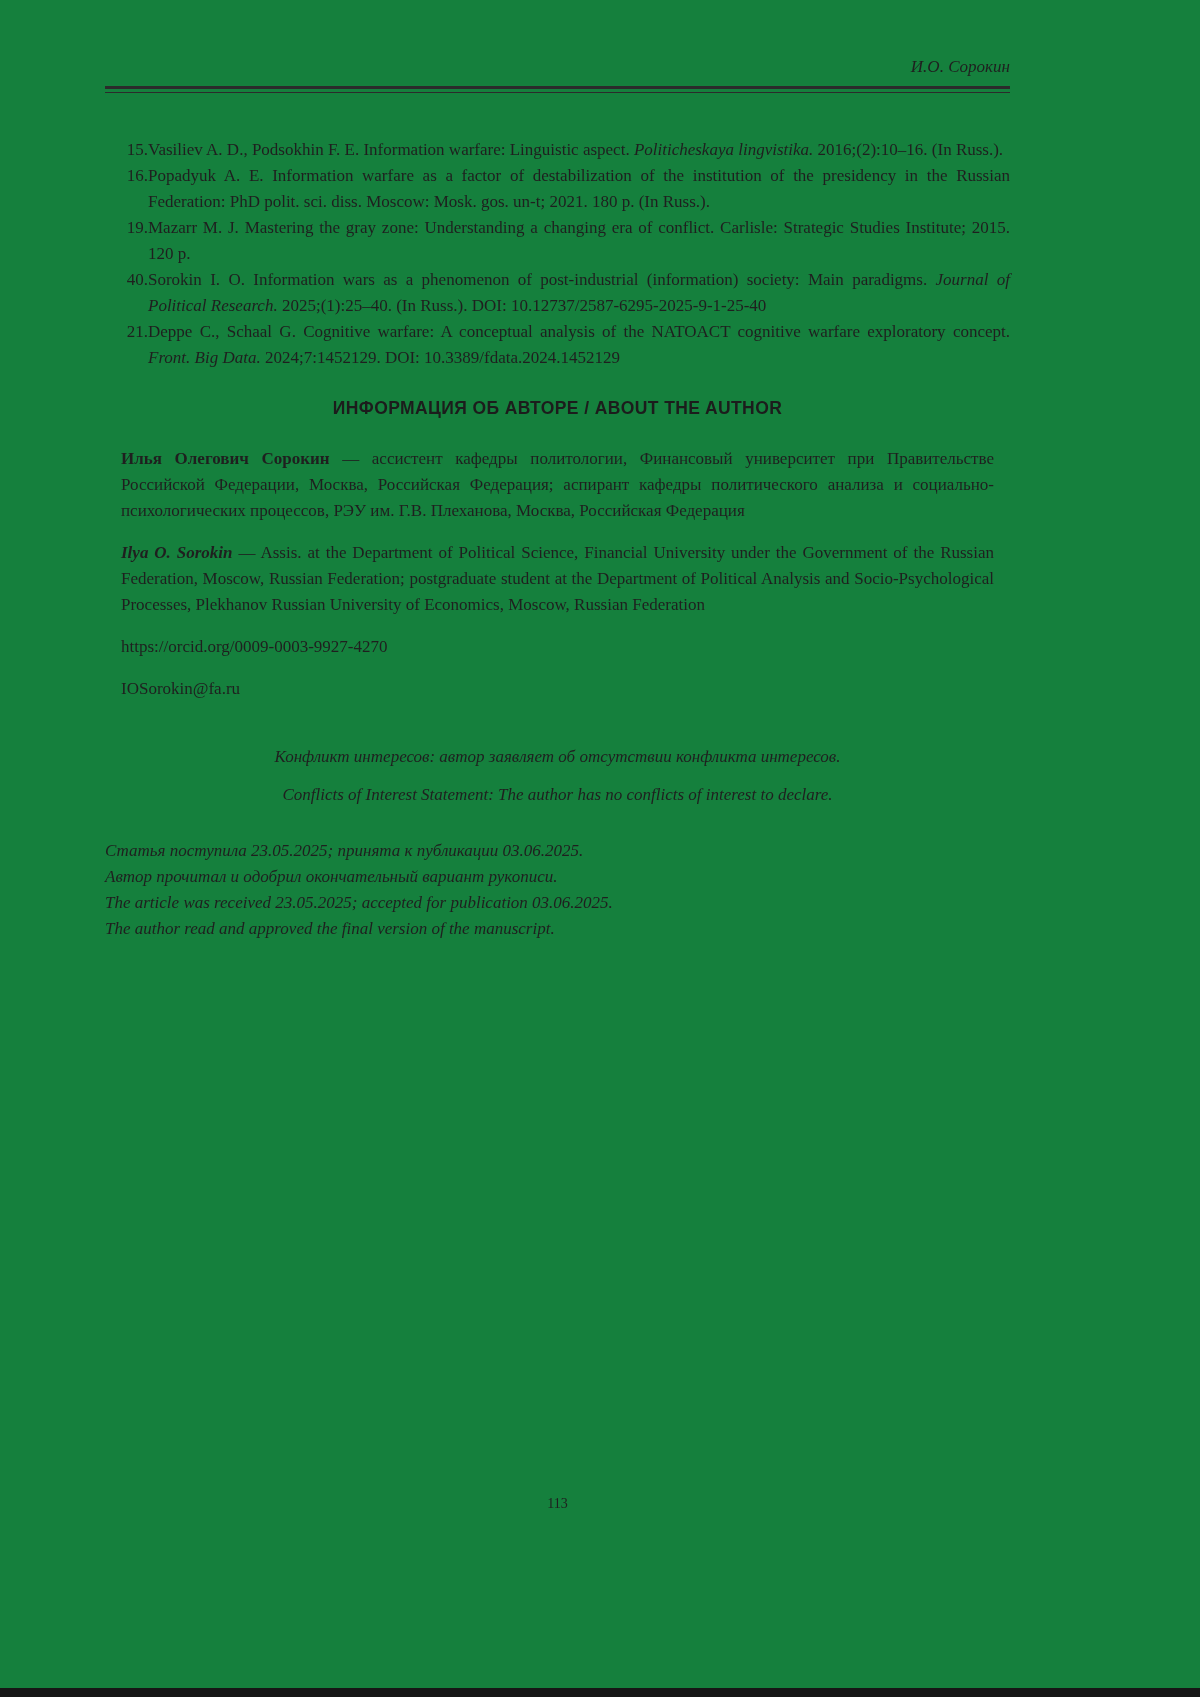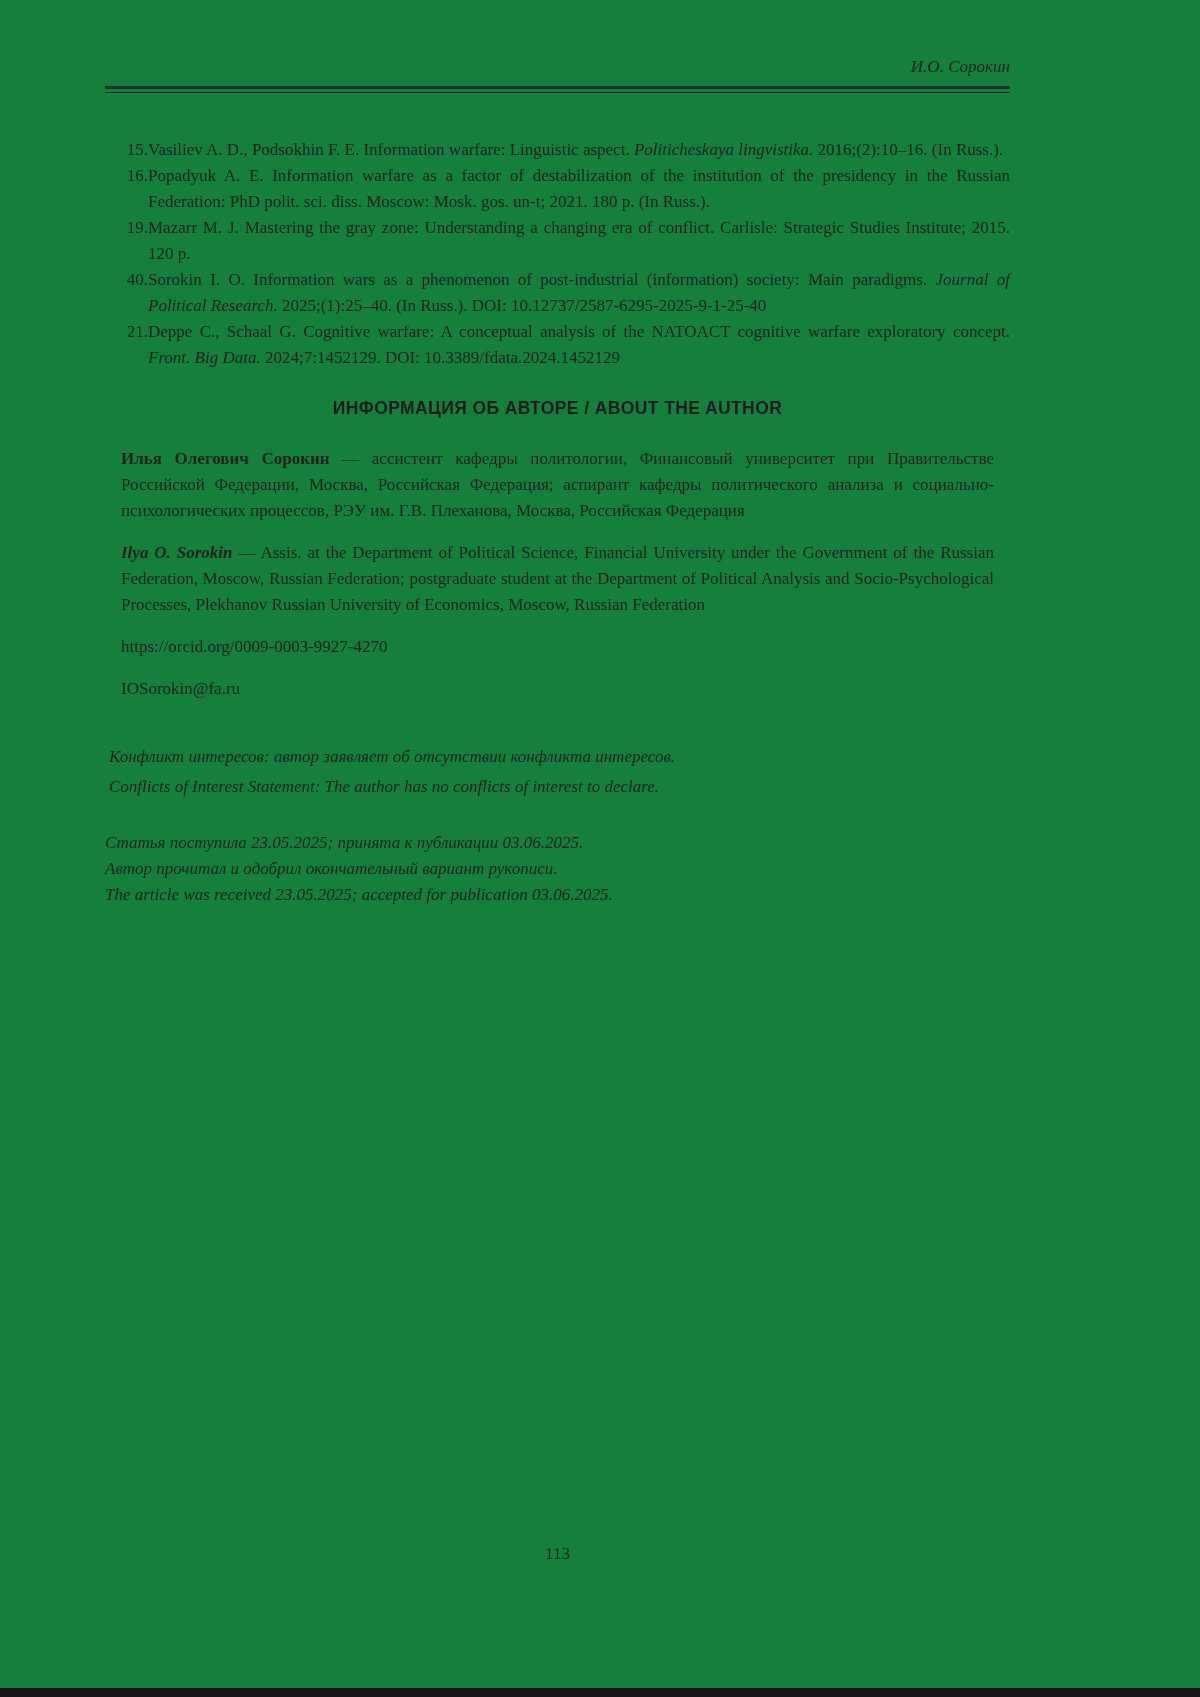--- a/index.html
+++ b/index.html
@@ -74,36 +74,35 @@
     text-align: left;
   }
   .bold { font-weight: bold; }
   .bolditalic { font-weight: bold; font-style: italic; }
   .conflict-block {
     margin-top: 42px;
     font-size: 17px;
     line-height: 26px;
     font-style: italic;
   }
-  .conflict-block p { margin: 4px; }
+  .conflict-block p { margin: 12px; text-align: center; }
   .dates-block {
     margin-top: 30px;
     font-size: 17px;
     line-height: 26px;
     font-style: italic;
   }
   .dates-block p { margin: 0; }
   .page-number {
     position: absolute;
     top: 1496px;
     left: 105px;
     width: 905px;
     text-align: center;
-    font-size: 17px;
-    margin-top: 48px;
+    font-size: 14px;
   }
   .bottom-edge {
     position: absolute;
     left: 0;
     right: 0;
     bottom: 0;
     height: 9px;
     background: #161616;
   }
 </style>
@@ -158,19 +157,20 @@
 
     <div class="conflict-block">
       <p>Конфликт интересов: автор заявляет об отсутствии конфликта интересов.</p>
       <p>Conflicts of Interest Statement: The author has no conflicts of interest to declare.</p>
     </div>
 
     <div class="dates-block">
       <p>Статья поступила 23.05.2025; принята к публикации 03.06.2025.</p>
       <p>Автор прочитал и одобрил окончательный вариант рукописи.</p>
       <p>The article was received 23.05.2025; accepted for publication 03.06.2025.</p>
+      <p>The author read and approved the final version of the manuscript.</p>
     </div>
 
   </div>
 
   <div class="page-number">113</div>
   <div class="bottom-edge"></div>
 </div>
 
 </body></html>

